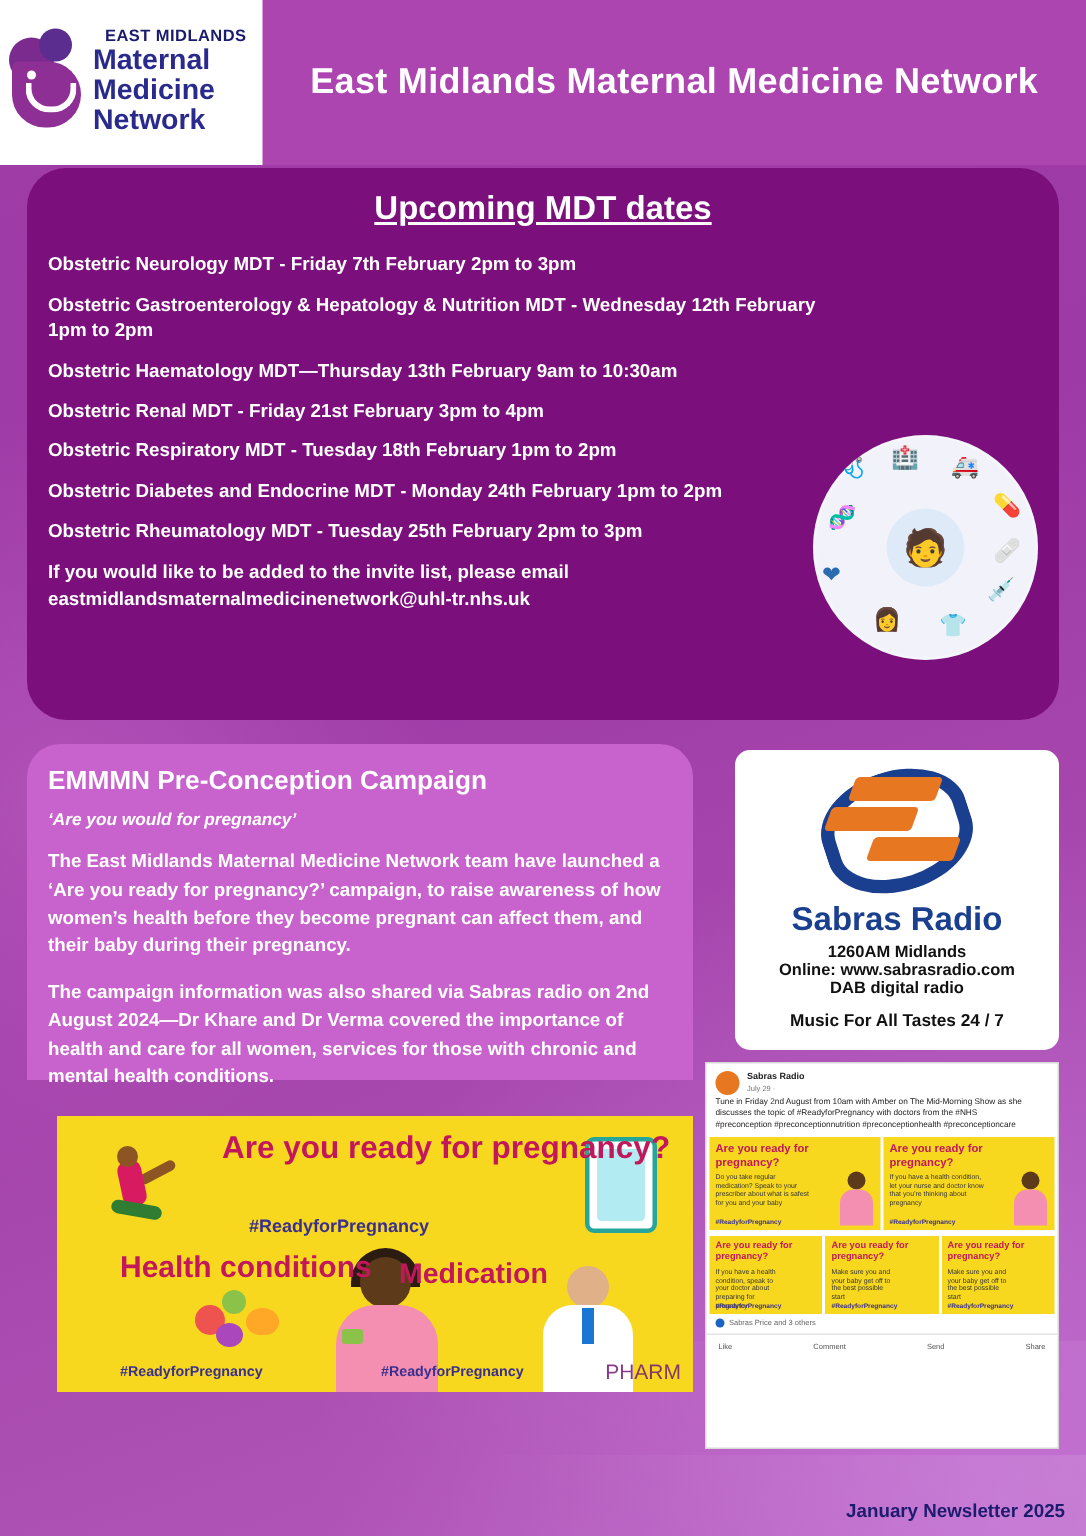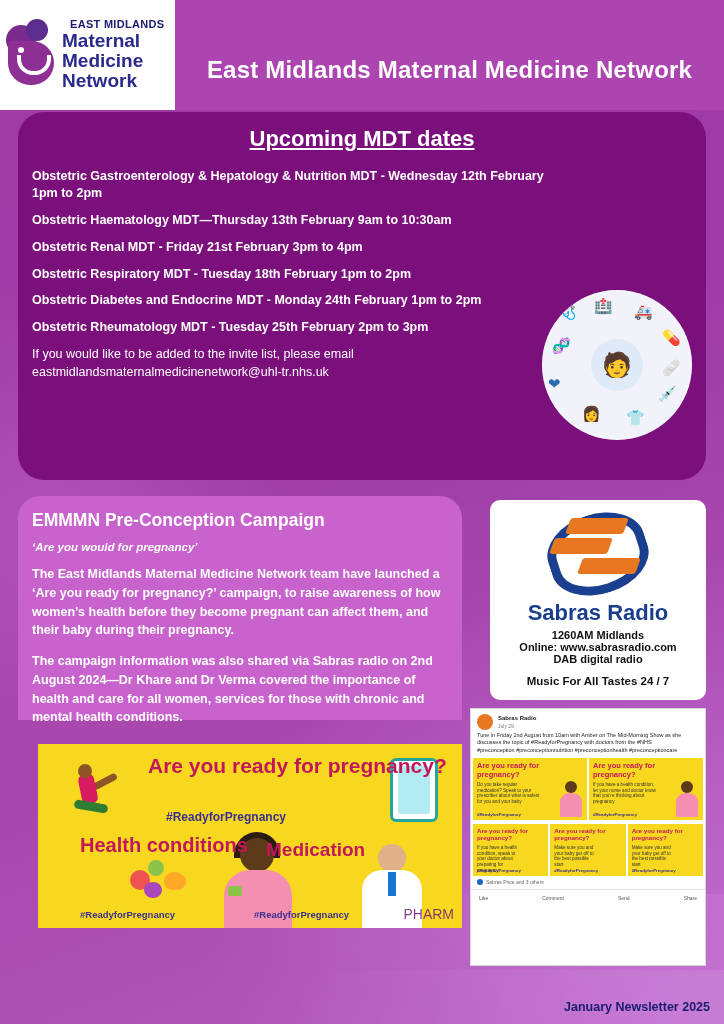--- a/index.html
+++ b/index.html
@@ -48,42 +48,41 @@
   .logo-mark .heart:before{
     content:""; position:absolute; left:10px; top:6px; width:6px;height:6px;border-radius:50%;background:#fff;
   }
   .logo-text { font-size:11px; line-height:1.05; color:#1b1b6e; font-weight:bold; }
   .logo-text .small { font-size:11px; letter-spacing:.3px; color:#1b1b6e;padding-left:8px; }
   .logo-text .big { font-size:19px; color:#2a2a8c; font-weight:bold; }
   .header-titles {
     position:absolute; left:175px; top:0; width:549px; height:110px;
     display:flex; flex-direction:column; align-items:center; justify-content:center;
     color:#fff;
-    margin-top:15px;
   }
   .header-titles .t1 { font-size:24px; font-weight:bold; letter-spacing:.2px;}
   .header-titles .t2 { font-size:22px; font-weight:bold; margin-top:10px;}
 
   
   .mdt-panel {
     position:absolute; left:18px; top:112px; width:688px; height:368px;
     background:#7b0f7b;
     border-radius:26px 26px 26px 26px;
   }
   .mdt-title {
     text-align:center; color:#fff; font-size:22px; font-weight:bold;
     text-decoration:underline; margin-top:14px;
   }
   .mdt-list { margin:16px 12px 0 14px; }
   .mdt-list .row {
     color:#fff; font-weight:bold; font-size:12.5px; line-height:1.35;
     margin-bottom:10px; padding-right:140px;
   }
   .mdt-note {
-    color:#fff; font-weight:normal; font-size:12.5px; line-height:1.4;
+    color:#fff; font-weight:bold; font-size:12.5px; line-height:1.4;
     margin:4px 12px 0 14px; padding-right:140px;
   }
 
   
   .collage {
     position:absolute; right:14px; bottom:40px; width:150px; height:150px;
     border-radius:50%; background:#f2f2fb; overflow:hidden;
     box-shadow:0 0 0 2px rgba(255,255,255,.25) inset;
   }
   .collage .ic {
@@ -221,20 +220,21 @@
       </div>
     </div>
     <div class="header-titles">
       <div class="t1">East Midlands Maternal Medicine Network</div>
     </div>
   </div>
 
   <div class="mdt-panel">
     <div class="mdt-title">Upcoming MDT dates</div>
     <div class="mdt-list">
+      <div class="row">Obstetric Neurology MDT -  Friday 7th February 2pm to 3pm</div>
       <div class="row">Obstetric Gastroenterology &amp; Hepatology &amp; Nutrition MDT -  Wednesday 12th February 1pm to 2pm</div>
       <div class="row">Obstetric Haematology MDT—Thursday  13th February 9am to 10:30am</div>
       <div class="row">Obstetric Renal MDT -  Friday 21st February 3pm to 4pm</div>
       <div class="row">Obstetric Respiratory MDT -  Tuesday 18th February 1pm to 2pm</div>
       <div class="row">Obstetric Diabetes and Endocrine MDT -  Monday 24th February 1pm to 2pm</div>
       <div class="row">Obstetric Rheumatology MDT -  Tuesday  25th February 2pm to 3pm</div>
     </div>
     <div class="mdt-note">If you would like to be added to the invite list, please email eastmidlandsmaternalmedicinenetwork@uhl-tr.nhs.uk</div>
 
     <div class="collage">

